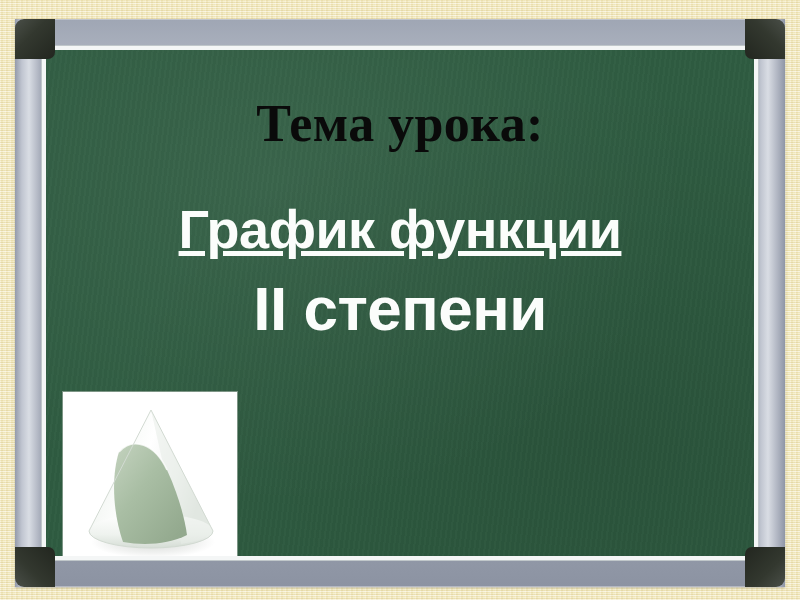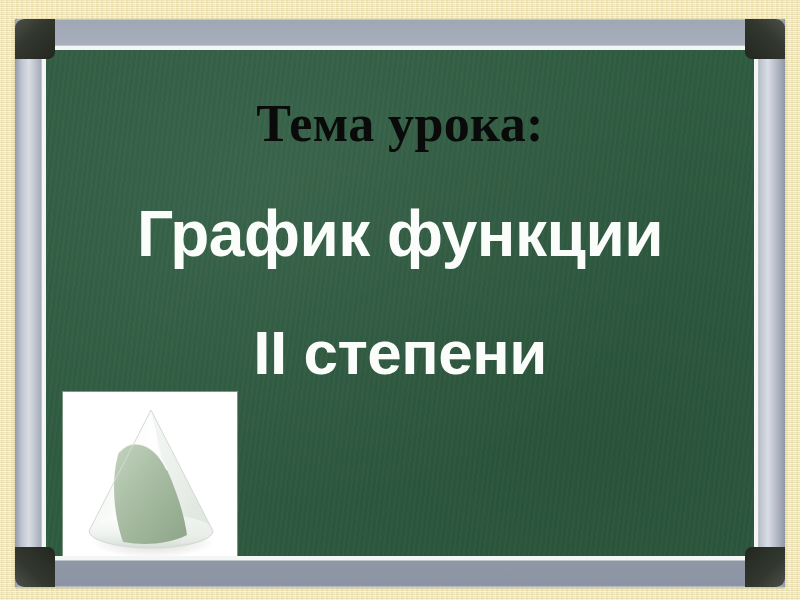--- a/index.html
+++ b/index.html
@@ -102,28 +102,29 @@
     position:absolute;
     left:0; right:0; top:152px;
     text-align:center;
     font-family:"Liberation Sans","DejaVu Sans",sans-serif;
     font-weight:bold;
     color:#fbfdfb;
     letter-spacing:-0.5px;
   }
   .title-line-1{
     display:block;
-    font-size:64px;
+    font-size:54px;
     line-height:1.0;
+    text-decoration:underline;
   }
   .title-line-2{
     display:block;
     font-size:62px;
     line-height:1.0;
-    margin-top:56px;
+    margin-top:22px;
   }
 
   
   #cone-figure{
     position:absolute;
     left:17px; top:342px;
     width:174px; height:182px;
     background:#ffffff;
     box-shadow:0 0 0 1px rgba(200,205,200,0.5);
     overflow:hidden;

